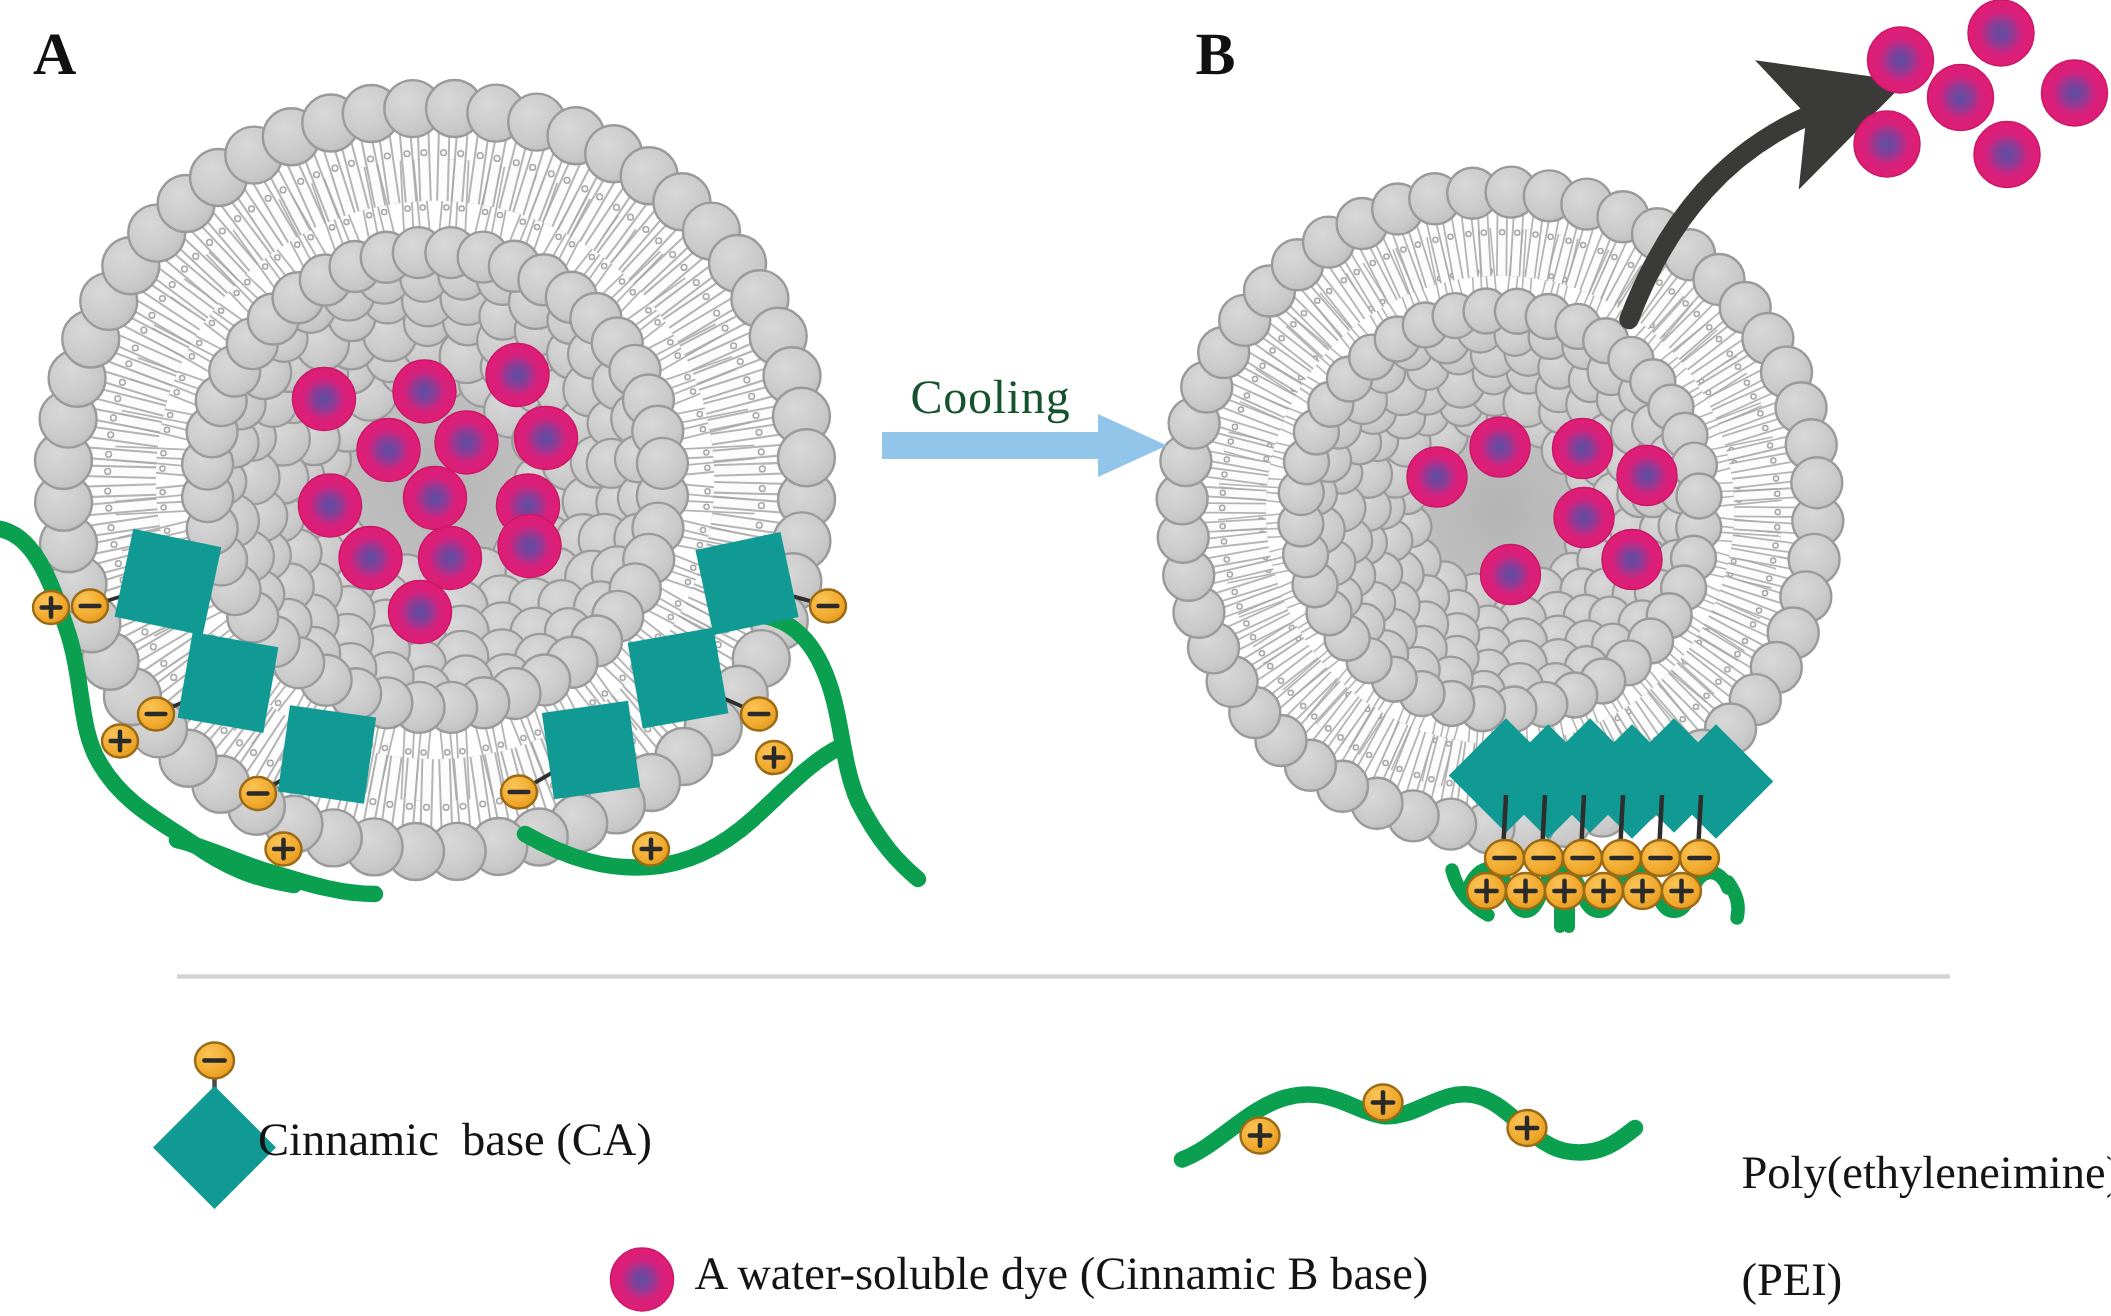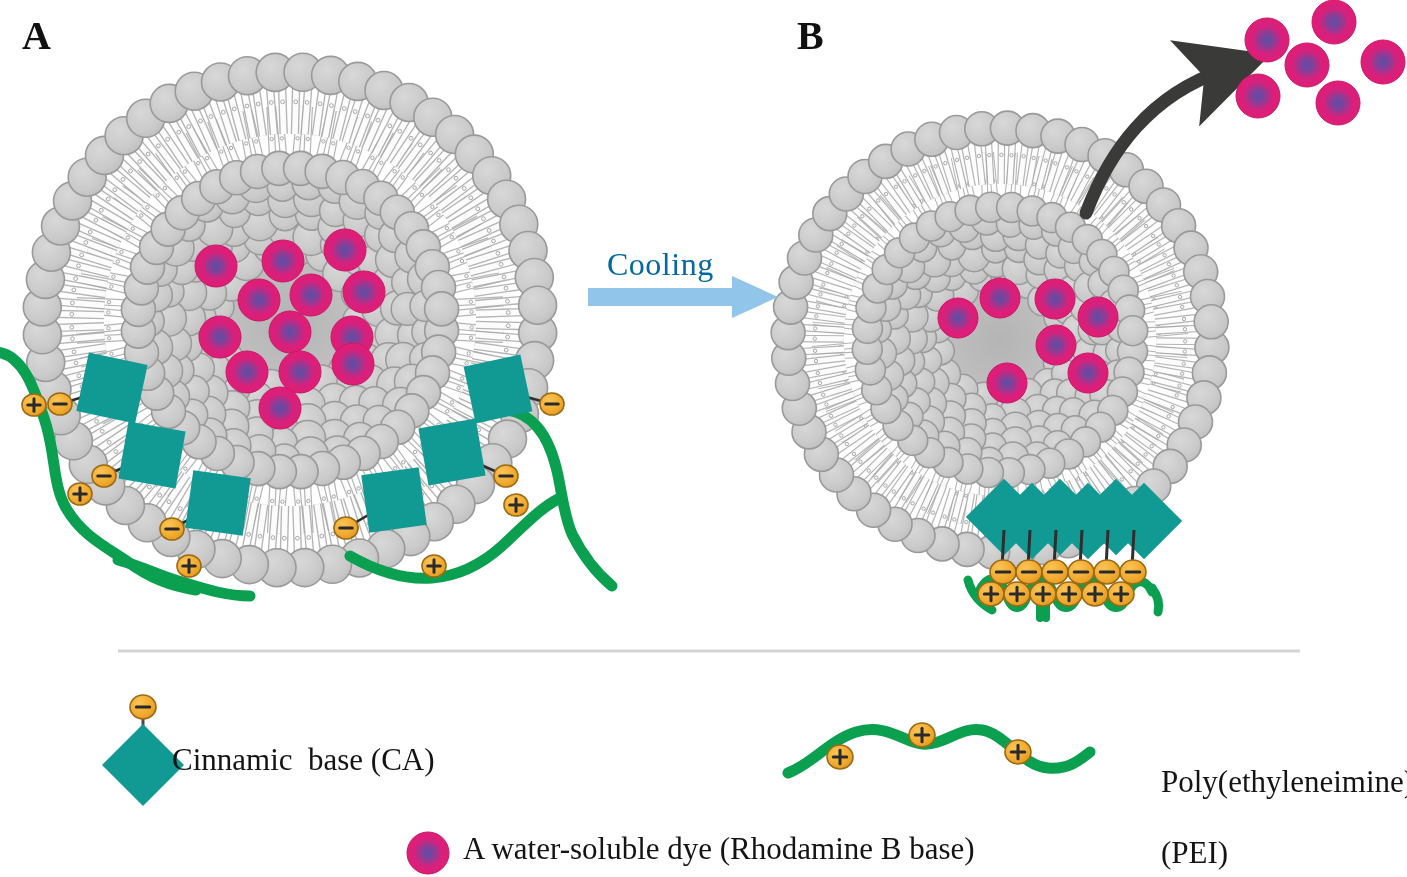--- a/index.html
+++ b/index.html
@@ -10,21 +10,21 @@
   }
   #stage{position:absolute;left:0;top:0;width:1407px;height:877px;}
   .panel-label{
     position:absolute;font-family:"Liberation Serif", serif;
     font-weight:bold;font-size:40px;color:#111111;line-height:1;
   }
   #label-a{left:22px;top:16px;}
   #label-b{left:797px;top:16px;}
   .arrow-text{
     position:absolute;font-family:"Liberation Serif", serif;
-    font-size:32px;color:#0369a1;left:607px;top:246px;letter-spacing:.5px;
+    font-size:32px;color:#14532d;left:607px;top:246px;letter-spacing:.5px;
   }
   .legend-text{
     position:absolute;font-family:"Liberation Serif", serif;
     font-size:31px;color:#141414;white-space:pre;line-height:1.15;
   }
   #ca-text{left:172px;top:742px;}
   #dye-text{left:463px;top:831px;}
   #pei-text{left:1130px;top:728px;text-align:left;}
   svg{display:block;position:absolute;left:0;top:0;}
 </style>
@@ -1834,19 +1834,19 @@
         <circle cx="428" cy="853" r="21" fill="url(#dyeGrad)" stroke="#c8186a" stroke-width="1"></circle>
       </g>
   </svg>
 
   <div class="panel-label" id="label-a">A</div>
   <div class="panel-label" id="label-b">B</div>
 
   <div class="arrow-text">Cooling</div>
 
   <div class="legend-text" id="ca-text">Cinnamic  base (CA)</div>
-  <div class="legend-text" id="dye-text">A water-soluble dye (Rhodamine B base)</div>
+  <div class="legend-text" id="dye-text">A water-soluble dye (Cinnamic B base)</div>
   <div class="legend-text" id="pei-text">
     <span>Poly(ethyleneimine)</span><br>
     <span>(PEI)</span>
   </div>
 
 </div>
 
 </body></html>

